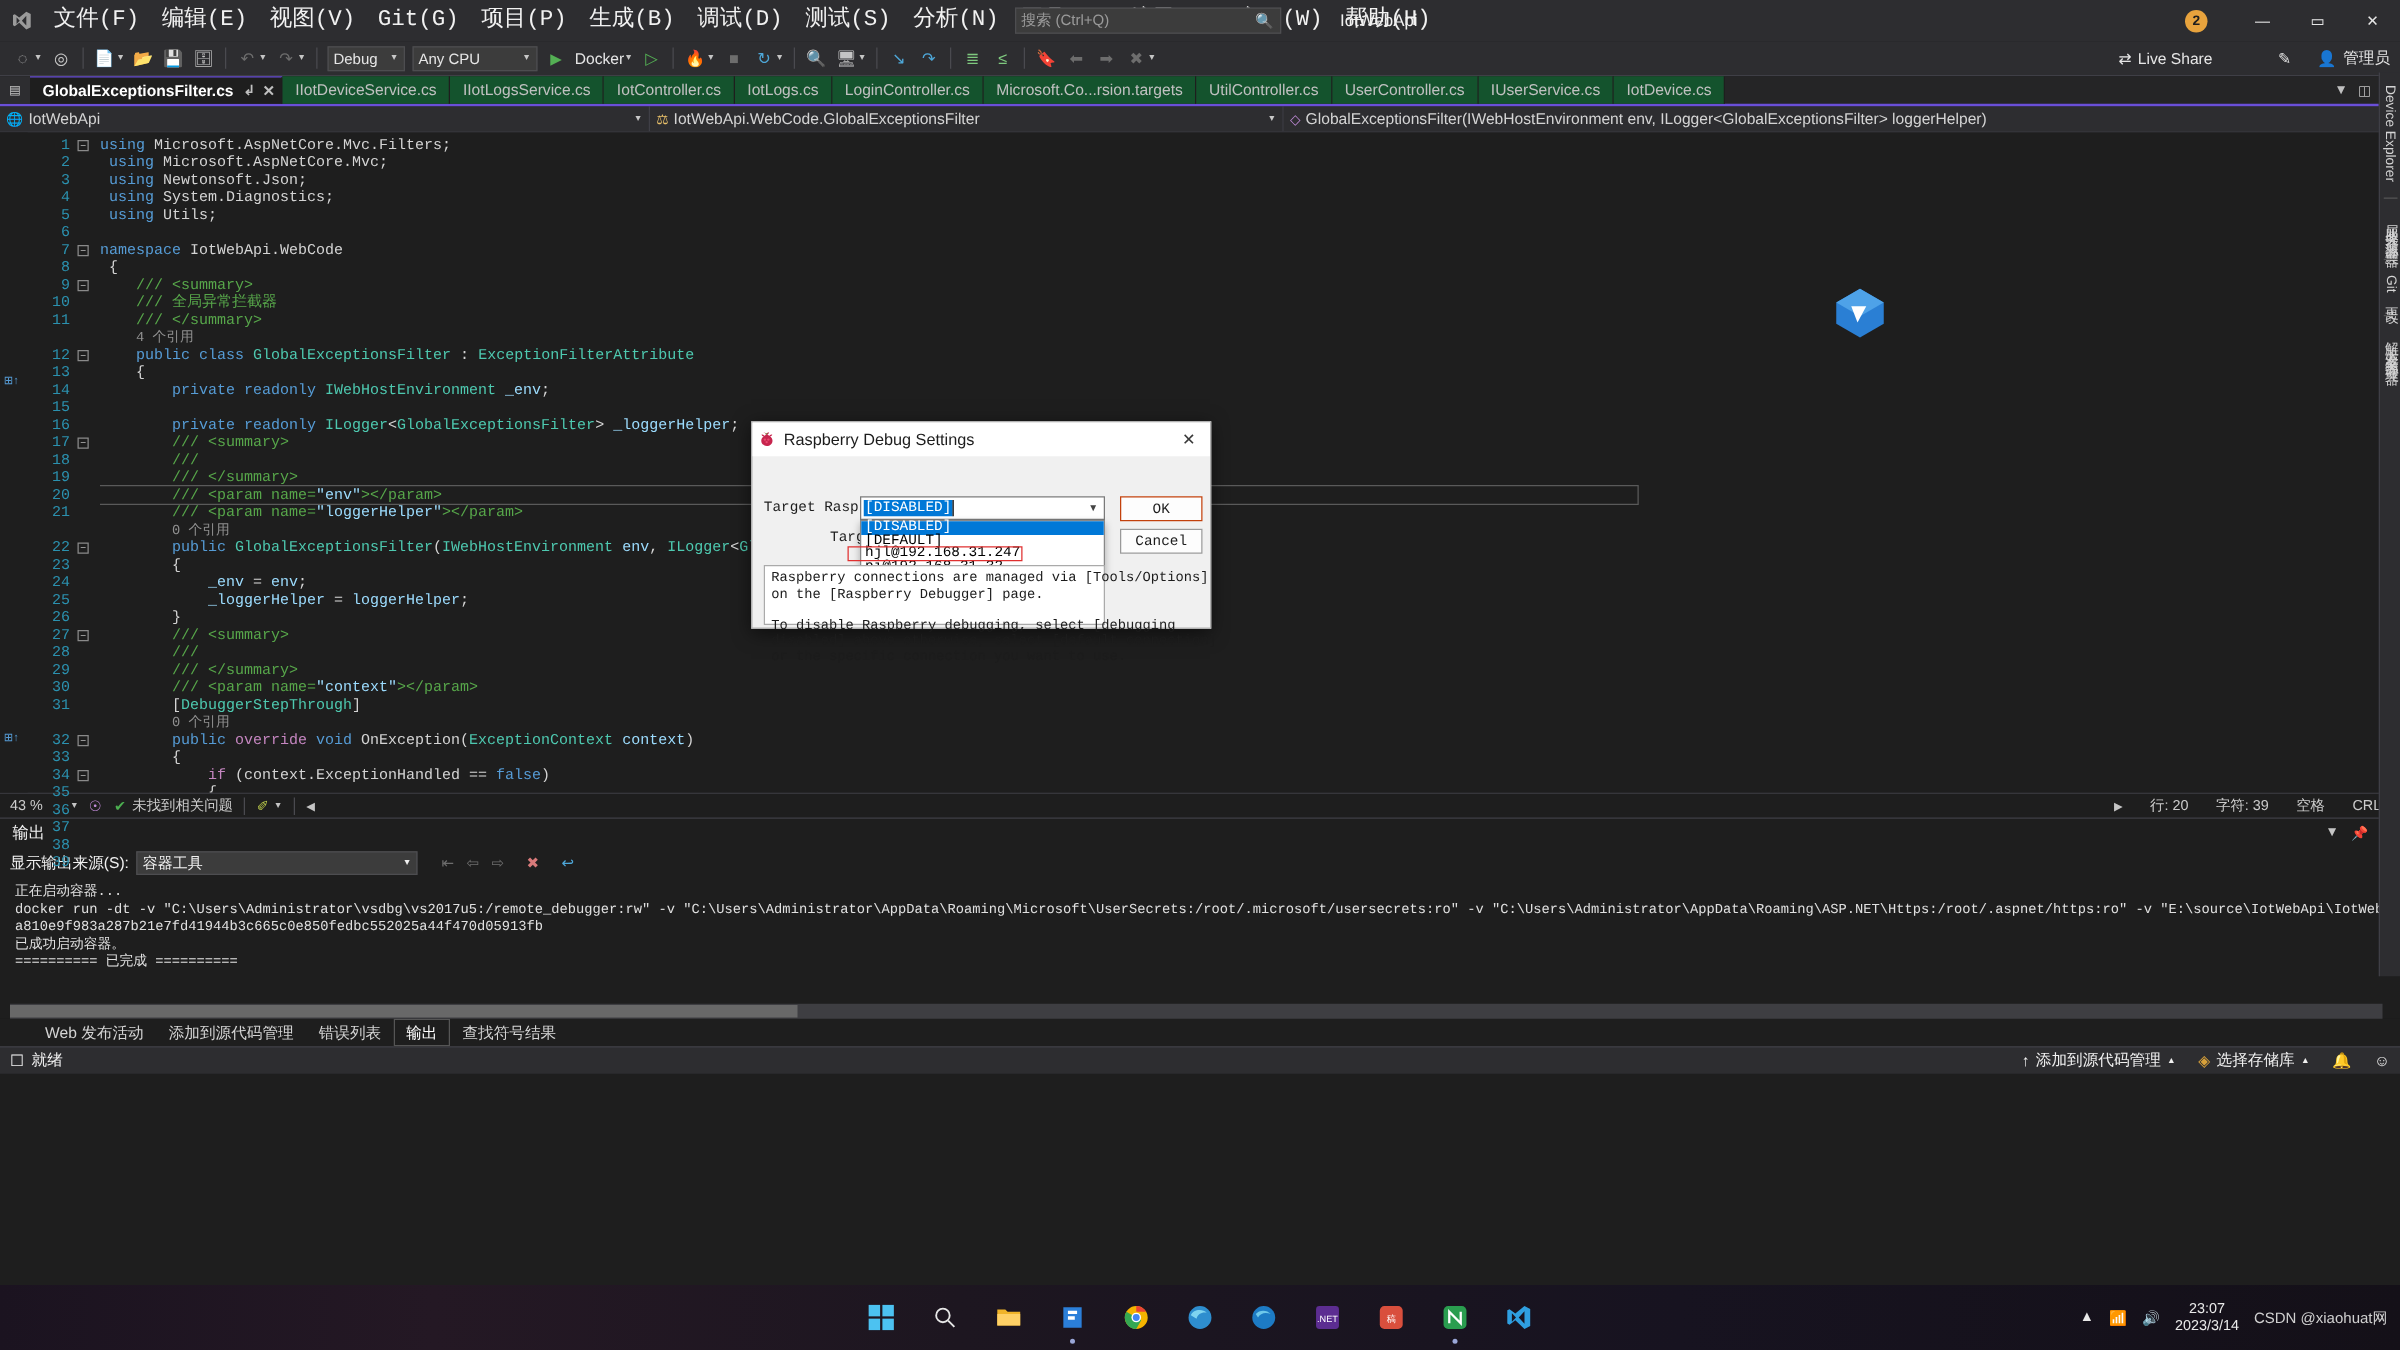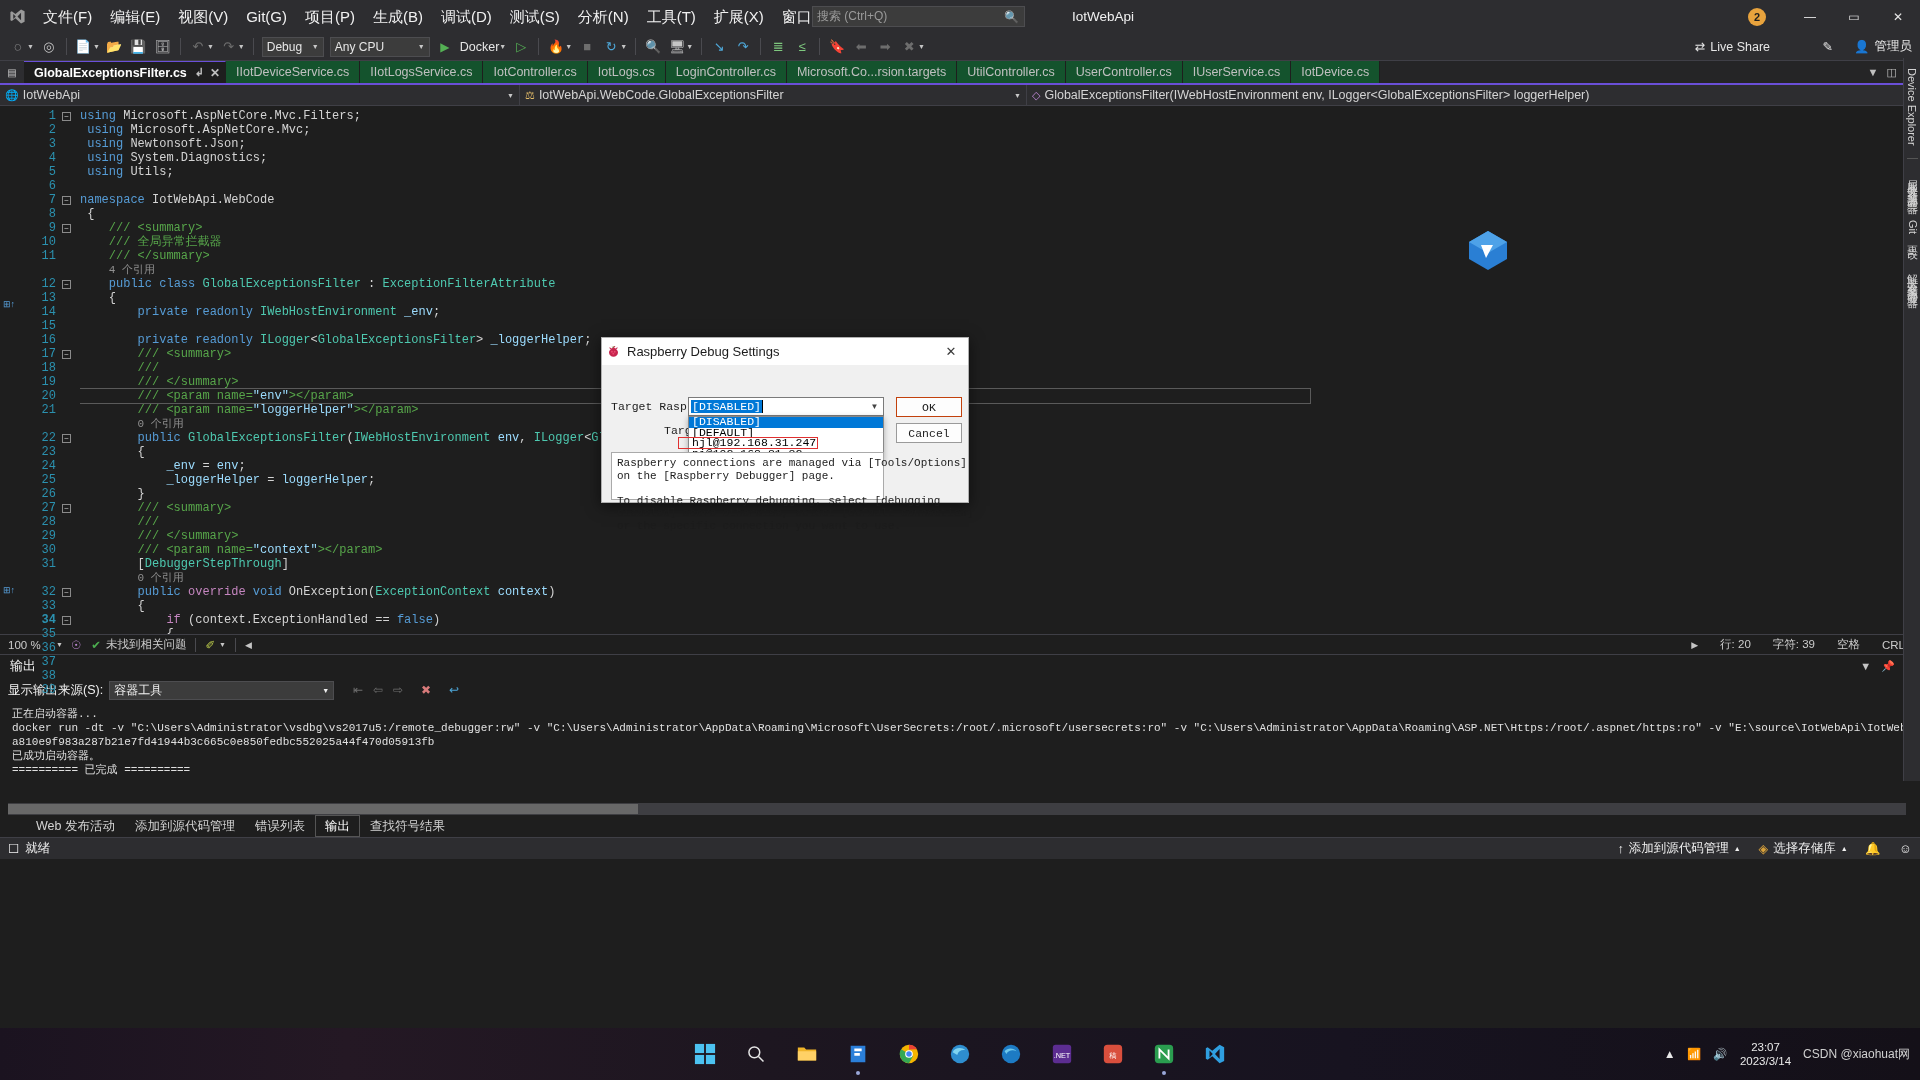--- a/index.html
+++ b/index.html
@@ -16,22 +16,22 @@
   .titlebar {
     height:33px; background:#2d2d30; display:flex; align-items:center;
     position:relative;
   }
   .vs-logo {
     width:34px; height:33px; display:flex; align-items:center; justify-content:center;
   }
   .vs-logo svg { width:17px; height:17px; }
   .menubar { display:flex; align-items:center; height:33px; }
   .menu-item {
-    padding:0 9px; height:33px; line-height:33px; font-size:15px; color:#f1f1f1;
-    cursor:default; white-space:nowrap;
+    padding:0 9px; height:33px; line-height:33px; font-size:18px; color:#f1f1f1;
+    cursor:default; white-space:nowrap;font-family:Liberation Mono, monospace;
   }
   .searchbox {
     position:absolute; left:812px; top:6px; width:213px; height:21px;
     background:#3c3c3c; border:1px solid #4d4d50; display:flex; align-items:center;
     padding:0 4px; font-size:12px; color:#9a9a9a;
   }
   .searchbox .ph { flex:1; }
   .searchbox .sicon { width:16px; text-align:center; color:#cccccc; font-size:12px; }
   .win-title {
     position:absolute; left:1072px; top:0; height:33px; line-height:33px;
@@ -483,21 +483,21 @@
         <div class="ln" style="height: 14px;">25</div>
         <div class="ln" style="height: 14px;">26</div>
         <div class="ln" style="height: 14px;">27</div>
         <div class="ln" style="height: 14px;">28</div>
         <div class="ln" style="height: 14px;">29</div>
         <div class="ln" style="height: 14px;">30</div>
         <div class="ln" style="height: 14px;">31</div>
         <div class="ln" style="height: 14px;"></div>
         <div class="ln" style="height: 14px;">32</div>
         <div class="ln" style="height: 14px;">33</div>
-        <div class="ln" style="height: 14px; font-weight: bold;">34</div>
+        <div class="ln" style="height: 14px;">34</div>
         <div class="ln" style="height: 14px;">35</div>
         <div class="ln" style="height: 14px;">36</div>
         <div class="ln" style="height: 14px;">37</div>
         <div class="ln" style="height: 14px;">38</div>
         <div class="ln" style="height: 14px;">39</div>
       </div>
     <div class="fold-col" id="fold-host">
         <div style="height: 14px; display: flex; align-items: center;">
           <div class="fold-box">−</div>
         </div>
@@ -560,21 +560,21 @@
         <div style="height: 14px; display: flex; align-items: center;"></div>
       </div>
     <div class="code" id="code-host"><div class="ln"><span class="kw">using</span> <span class="plain">Microsoft.AspNetCore.Mvc.Filters;</span></div><div class="ln"> <span class="kw">using</span> <span class="plain">Microsoft.AspNetCore.Mvc;</span></div><div class="ln"> <span class="kw">using</span> <span class="plain">Newtonsoft.Json;</span></div><div class="ln"> <span class="kw">using</span> <span class="plain">System.Diagnostics;</span></div><div class="ln"> <span class="kw">using</span> <span class="plain">Utils;</span></div><div class="ln">&nbsp;</div><div class="ln"><span class="kw">namespace</span> <span class="plain">IotWebApi.WebCode</span></div><div class="ln"> <span class="plain">{</span></div><div class="ln">    <span class="cmt">/// &lt;summary&gt;</span></div><div class="ln">    <span class="cmt">/// 全局异常拦截器</span></div><div class="ln">    <span class="cmt">/// &lt;/summary&gt;</span></div><div class="ln">    <span class="ref">4 个引用</span></div><div class="ln">    <span class="kw">public</span> <span class="kw">class</span> <span class="typ">GlobalExceptionsFilter</span> <span class="plain">:</span> <span class="typ">ExceptionFilterAttribute</span></div><div class="ln">    <span class="plain">{</span></div><div class="ln">        <span class="kw">private</span> <span class="kw">readonly</span> <span class="typ">IWebHostEnvironment</span> <span class="var">_env</span><span class="plain">;</span></div><div class="ln">&nbsp;</div><div class="ln">        <span class="kw">private</span> <span class="kw">readonly</span> <span class="typ">ILogger</span><span class="plain">&lt;</span><span class="typ">GlobalExceptionsFilter</span><span class="plain">&gt;</span> <span class="var">_loggerHelper</span><span class="plain">;</span></div><div class="ln">        <span class="cmt">/// &lt;summary&gt;</span></div><div class="ln">        <span class="cmt">///</span></div><div class="ln">        <span class="cmt">/// &lt;/summary&gt;</span></div><div class="ln" style="outline: rgb(90, 90, 90) solid 1px; outline-offset: 0px; margin-left: -150px; padding-left: 150px; width: 1380px;">        <span class="cmt">/// &lt;param name=</span><span class="xmlatt">"env"</span><span class="cmt">&gt;&lt;/param&gt;</span></div><div class="ln">        <span class="cmt">/// &lt;param name=</span><span class="xmlatt">"loggerHelper"</span><span class="cmt">&gt;&lt;/param&gt;</span></div><div class="ln">        <span class="ref">0 个引用</span></div><div class="ln">        <span class="kw">public</span> <span class="typ">GlobalExceptionsFilter</span><span class="plain">(</span><span class="typ">IWebHostEnvironment</span> <span class="var">env</span><span class="plain">,</span> <span class="typ">ILogger</span><span class="plain">&lt;</span><span class="typ">GlobalExceptions</span></div><div class="ln">        <span class="plain">{</span></div><div class="ln">            <span class="var">_env</span> <span class="plain">=</span> <span class="var">env</span><span class="plain">;</span></div><div class="ln">            <span class="var">_loggerHelper</span> <span class="plain">=</span> <span class="var">loggerHelper</span><span class="plain">;</span></div><div class="ln">        <span class="plain">}</span></div><div class="ln">        <span class="cmt">/// &lt;summary&gt;</span></div><div class="ln">        <span class="cmt">///</span></div><div class="ln">        <span class="cmt">/// &lt;/summary&gt;</span></div><div class="ln">        <span class="cmt">/// &lt;param name=</span><span class="xmlatt">"context"</span><span class="cmt">&gt;&lt;/param&gt;</span></div><div class="ln">        <span class="plain">[</span><span class="typ">DebuggerStepThrough</span><span class="plain">]</span></div><div class="ln">        <span class="ref">0 个引用</span></div><div class="ln">        <span class="kw">public</span> <span class="kw2">override</span> <span class="kw">void</span> <span class="plain">OnException(</span><span class="typ">ExceptionContext</span> <span class="var">context</span><span class="plain">)</span></div><div class="ln">        <span class="plain">{</span></div><div class="ln">            <span class="kw2">if</span> <span class="plain">(context.ExceptionHandled ==</span> <span class="kw">false</span><span class="plain">)</span></div><div class="ln">            <span class="plain">{</span></div></div>
     <div class="editor-vscroll">
       <div class="thumb" style="top:0px;height:186px;"></div>
       <div class="mark" style="top:115px;background:#c8a000;"></div>
     </div>
   </div>
 
   <div class="editor-status">
-    <span class="es-zoom">100 %</span>
+    <span class="es-zoom">43 %</span>
     <span style="font-size:7px;color:#c5c5c5;margin-right:8px;">▼</span>
     <span style="color:#c08ad8;margin-right:10px;">☉</span>
     <span style="color:#4caf50;margin-right:5px;">✔</span>
     <span>未找到相关问题</span>
     <span class="es-sep"></span>
     <span style="color:#b9c94a;margin-right:4px;">✐</span>
     <span style="font-size:7px;color:#c5c5c5;">▼</span>
     <span class="es-sep"></span>
     <span style="color:#c5c5c5;font-size:9px;">◀</span>
     <span class="es-right">

